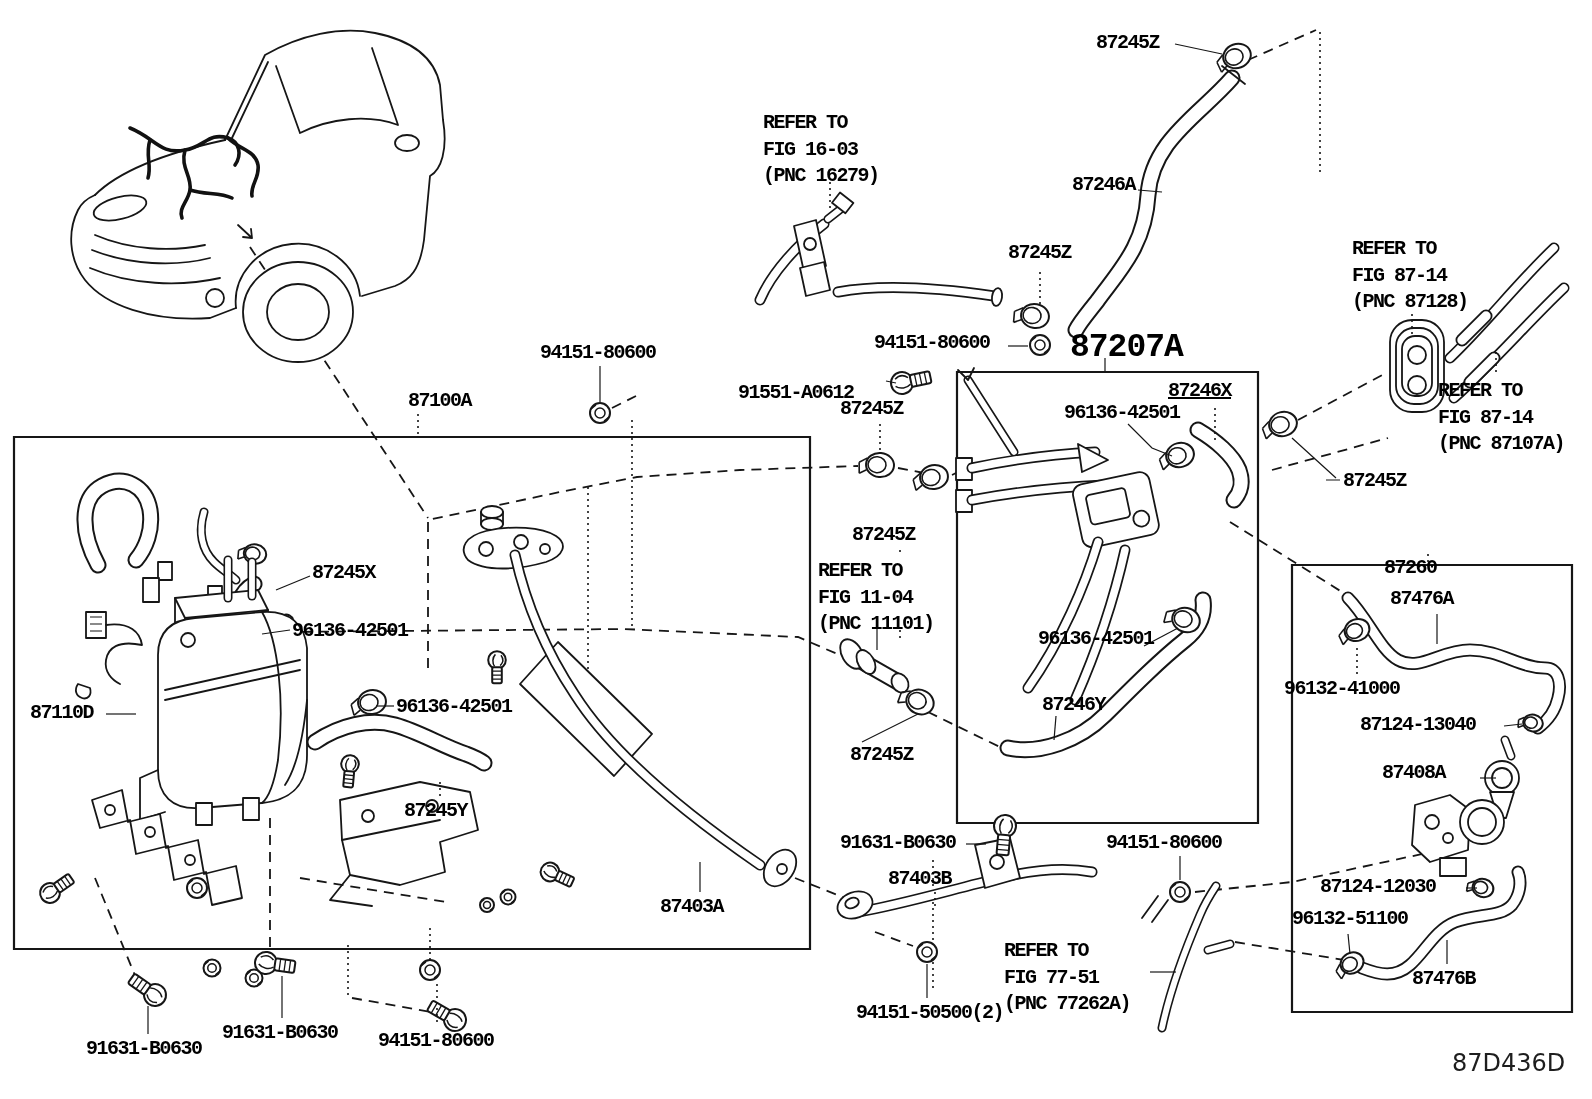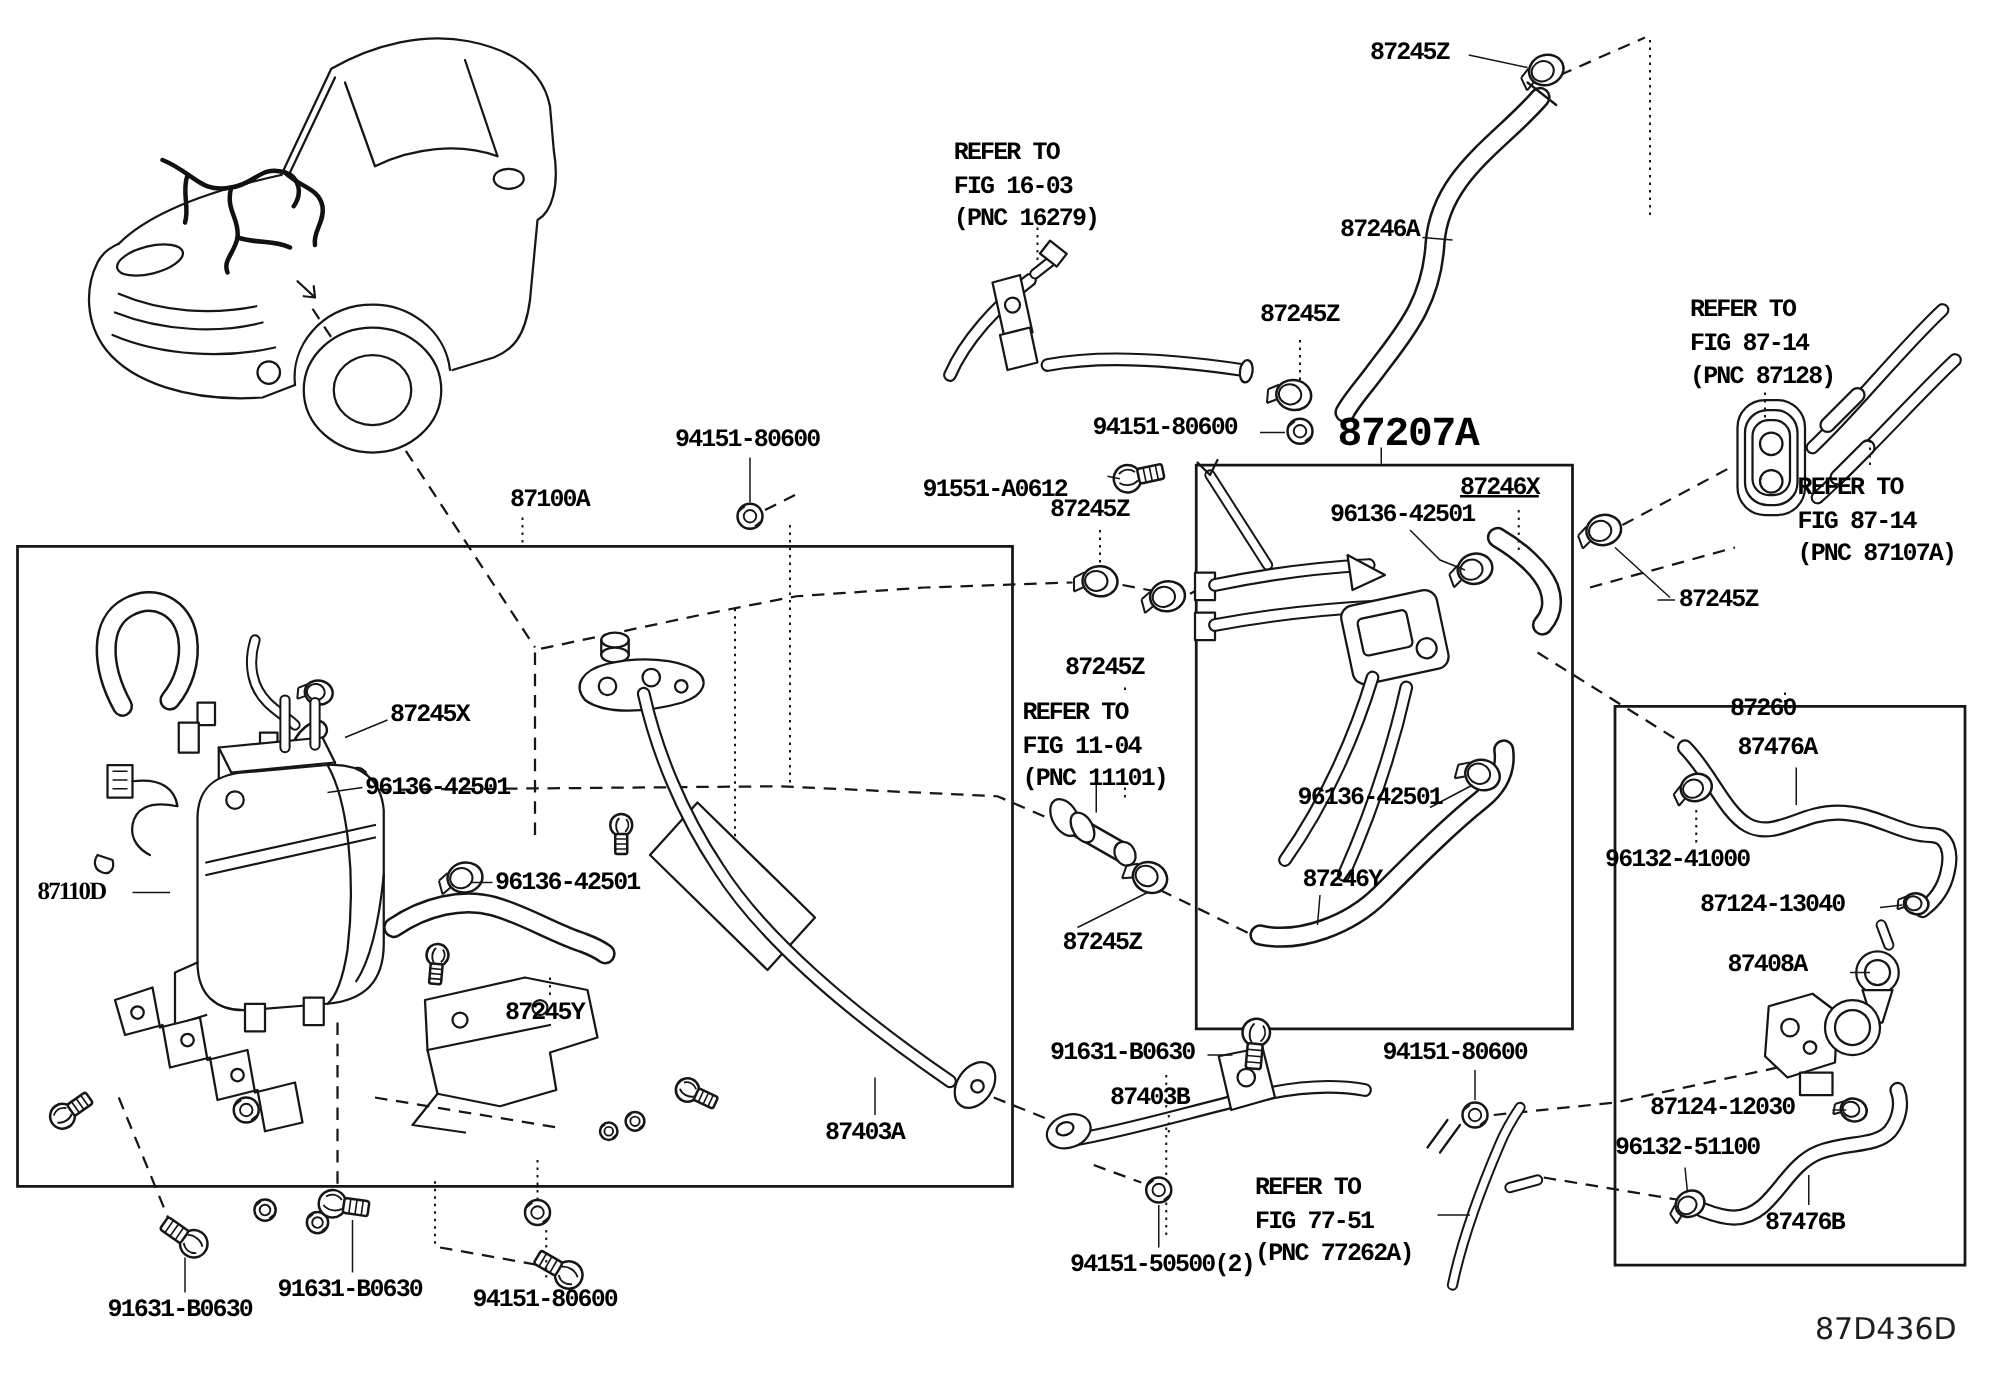--- a/index.html
+++ b/index.html
@@ -420,21 +420,21 @@
       <div class="lbl" style="left: 818px; top: 558px;">REFER TO
 FIG 11-04
 (PNC 11101)</div>
       <div class="lbl" style="left: 850px; top: 742px;">87245Z</div>
       <div class="lbl" style="left: 1038px; top: 626px;">96136-42501</div>
       <div class="lbl" style="left: 1042px; top: 692px;">87246Y</div>
       <div class="lbl" style="left: 380px; top: 388px; margin-left: 28px;">87100A</div>
       <div class="lbl" style="left: 540px; top: 340px;">94151-80600</div>
       <div class="lbl" style="left: 312px; top: 560px;">87245X</div>
       <div class="lbl" style="left: 292px; top: 618px;">96136-42501</div>
-      <div class="lbl" style="left: 30px; top: 700px; font-family: Liberation Serif, serif;">87110D</div>
+      <div class="lbl" style="left: 30px; top: 700px;">87110D</div>
       <div class="lbl" style="left: 396px; top: 694px;">96136-42501</div>
       <div class="lbl" style="left: 404px; top: 798px;">87245Y</div>
       <div class="lbl" style="left: 660px; top: 894px;">87403A</div>
       <div class="lbl" style="left: 86px; top: 1036px;">91631-B0630</div>
       <div class="lbl" style="left: 222px; top: 1020px;">91631-B0630</div>
       <div class="lbl" style="left: 378px; top: 1028px;">94151-80600</div>
       <div class="lbl" style="left: 840px; top: 830px;">91631-B0630</div>
       <div class="lbl" style="left: 888px; top: 866px;">87403B</div>
       <div class="lbl" style="left: 1106px; top: 830px;">94151-80600</div>
       <div class="lbl" style="left: 856px; top: 1000px;">94151-50500(2)</div>

